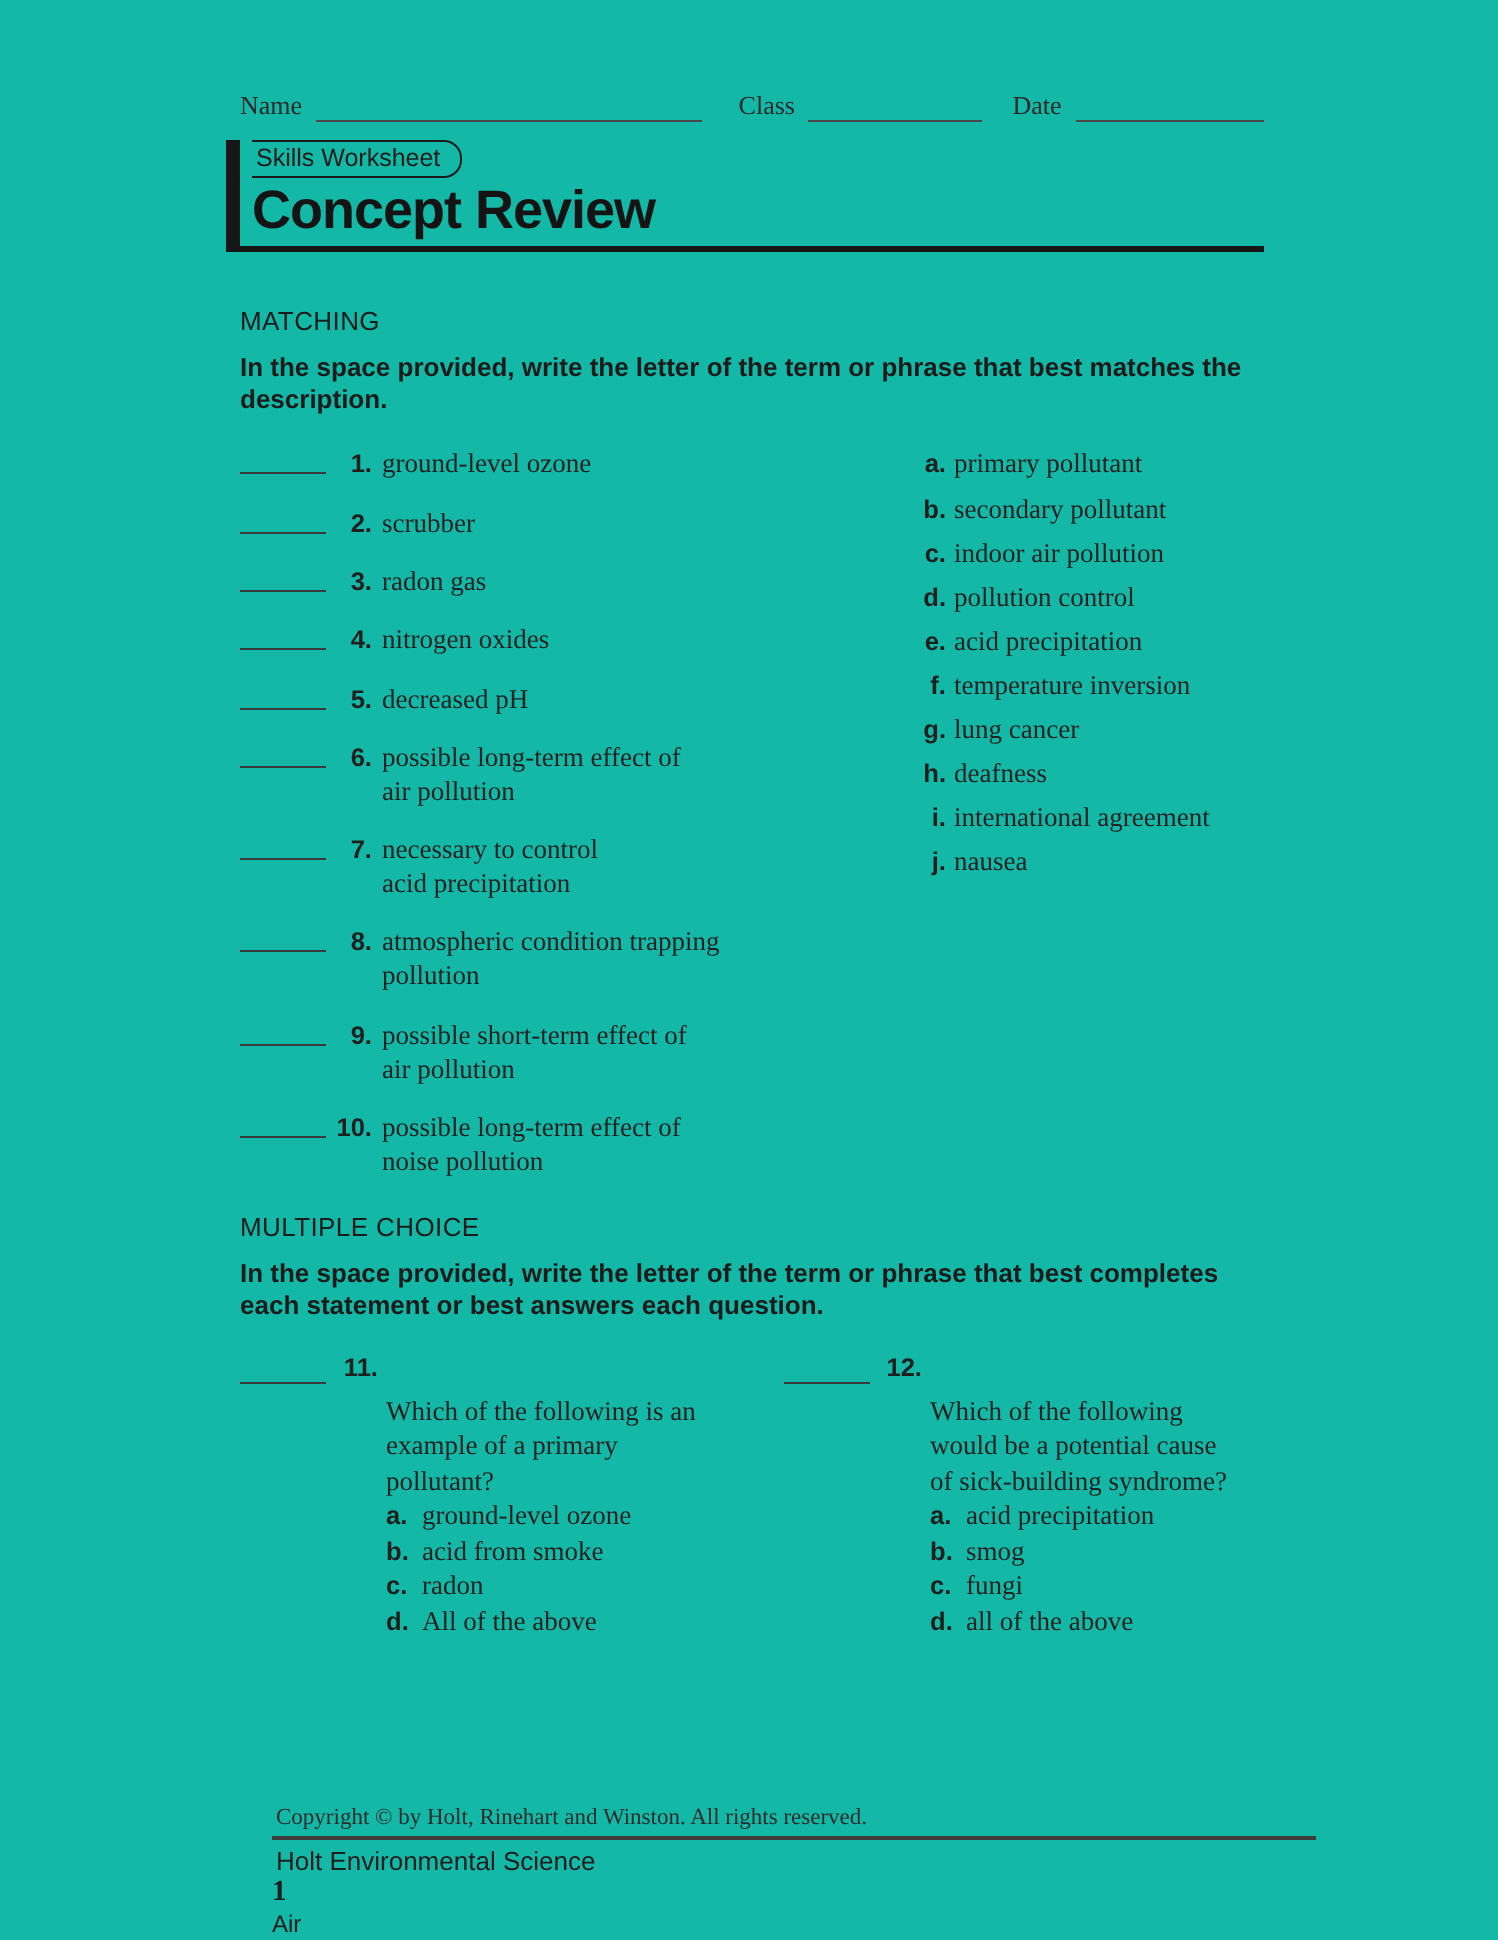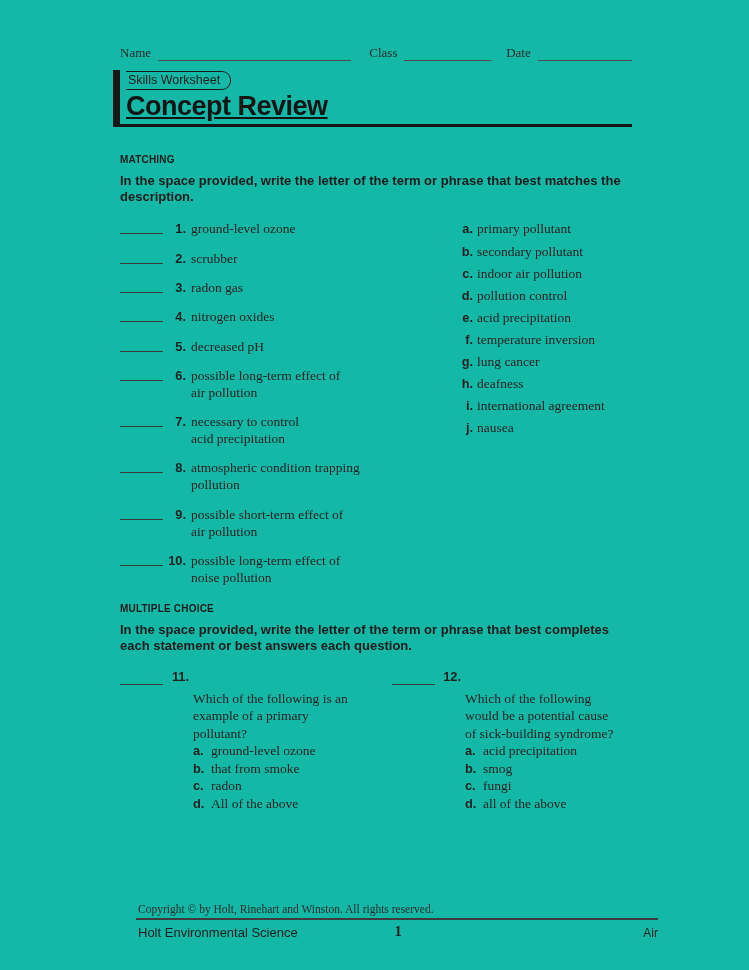--- a/index.html
+++ b/index.html
@@ -56,28 +56,27 @@
     padding: 1px 10px 2px 2px;
   }
   .main-title {
     font-family: "Liberation Sans", sans-serif;
     font-weight: bold;
     font-size: 27px;
     letter-spacing: -0.5px;
     color: #141414;
     margin-top: 1px;
     line-height: 30px;
-    text-decoration: underline;
   }
 
   
   .sec-head {
     font-family: "Liberation Sans", sans-serif;
-    font-weight: bold;
-    font-size: 10px;
+    font-weight: normal;
+    font-size: 13px;
     color: #1b1b1b;
     letter-spacing: 0.2px;
   }
   .sec-head.matching { margin-top: 27px; }
   .sec-head.mc { margin-top: 5px; }
   .instructions {
     font-family: "Liberation Sans", sans-serif;
     font-weight: bold;
     font-size: 13px;
     line-height: 15.7px;
@@ -174,22 +173,23 @@
     font-size: 11.5px;
     color: #2c2c2c;
     padding-left: 2px;
   }
   .footer-rule {
     margin-top: 3px;
     border-top: 2px solid #3c3c3c;
   }
   .footer-row {
     display: flex;
-    align-items: flex-end;
+    align-items: flex-start;
     margin-top: 3px;
+    flex-direction: column;
   }
   .book-title {
     font-family: "Liberation Sans", sans-serif;
     font-size: 13px;
     color: #1d1d1d;
     padding-left: 2px;
     flex: 1;
   }
   .page-num {
     font-family: "Liberation Serif", serif;
@@ -344,21 +344,21 @@
           <div class="q-body">
             <div class="q-text">Which of the following is an
 example of a primary
 pollutant?</div>
             <div class="choice">
               <span class="ch-letter">a.</span>
               <span class="ch-text">ground-level ozone</span>
             </div>
             <div class="choice">
               <span class="ch-letter">b.</span>
-              <span class="ch-text">that from smoke</span>
+              <span class="ch-text">acid from smoke</span>
             </div>
             <div class="choice">
               <span class="ch-letter">c.</span>
               <span class="ch-text">radon</span>
             </div>
             <div class="choice">
               <span class="ch-letter">d.</span>
               <span class="ch-text">All of the above</span>
             </div>
           </div>

